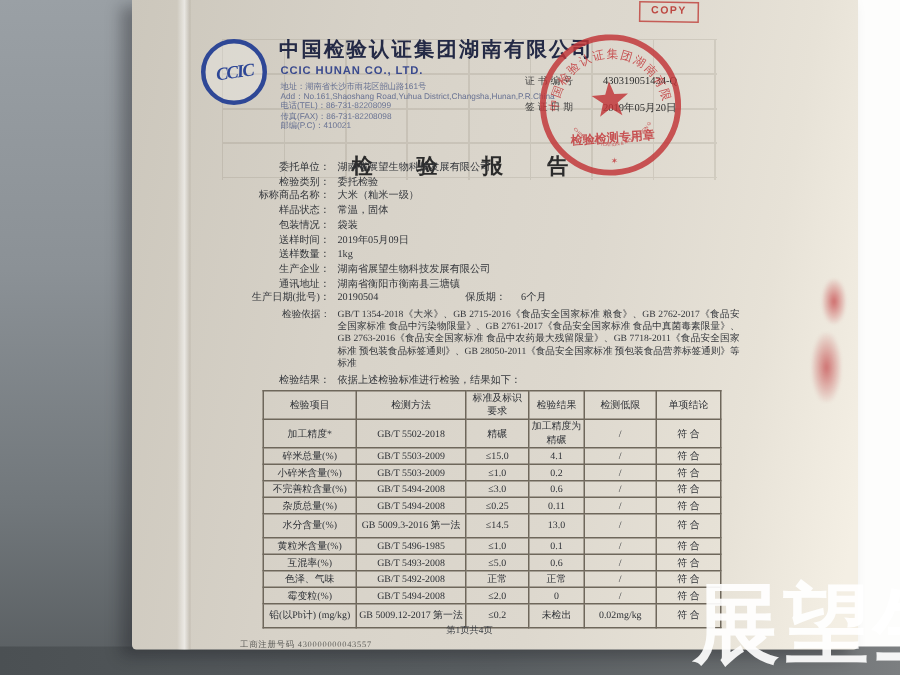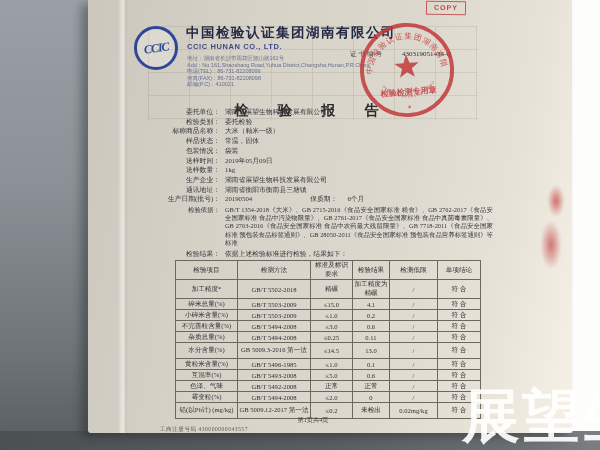--- a/index.html
+++ b/index.html
@@ -110,20 +110,24 @@
         <div class="addr-line">Add：No.161,Shaoshang Road,Yuhua District,Changsha,Hunan,P.R.China</div>
         <div class="addr-line">电话(TEL)：86-731-82208099</div>
         <div class="addr-line">传真(FAX)：86-731-82208098</div>
         <div class="addr-line">邮编(P.C)：410021</div>
       </div>
 
     <div class="cert-block">
       <div class="cert-row">
         <span class="cert-label">证书编号</span>
         <span class="cert-value">430319051434-Q</span>
+      </div>
+      <div class="cert-row">
+        <span class="cert-label">签证日期</span>
+        <span class="cert-value">2019年05月20日</span>
       </div>
     </div>
 
     <svg class="stamp" viewBox="0 0 100 100">
       <circle cx="50" cy="50" r="46" fill="none" stroke="#c23437" stroke-width="4"></circle>
       <defs>
         <path id="topArc" d="M 14,54 A 36,36 0 1 1 86,54"></path>
         <path id="botArc" d="M 23,64 A 33,33 0 0 0 77,64"></path>
       </defs>
       <text fill="#c23437" font-size="8" letter-spacing="1" font-family="'DejaVu Serif',serif">

